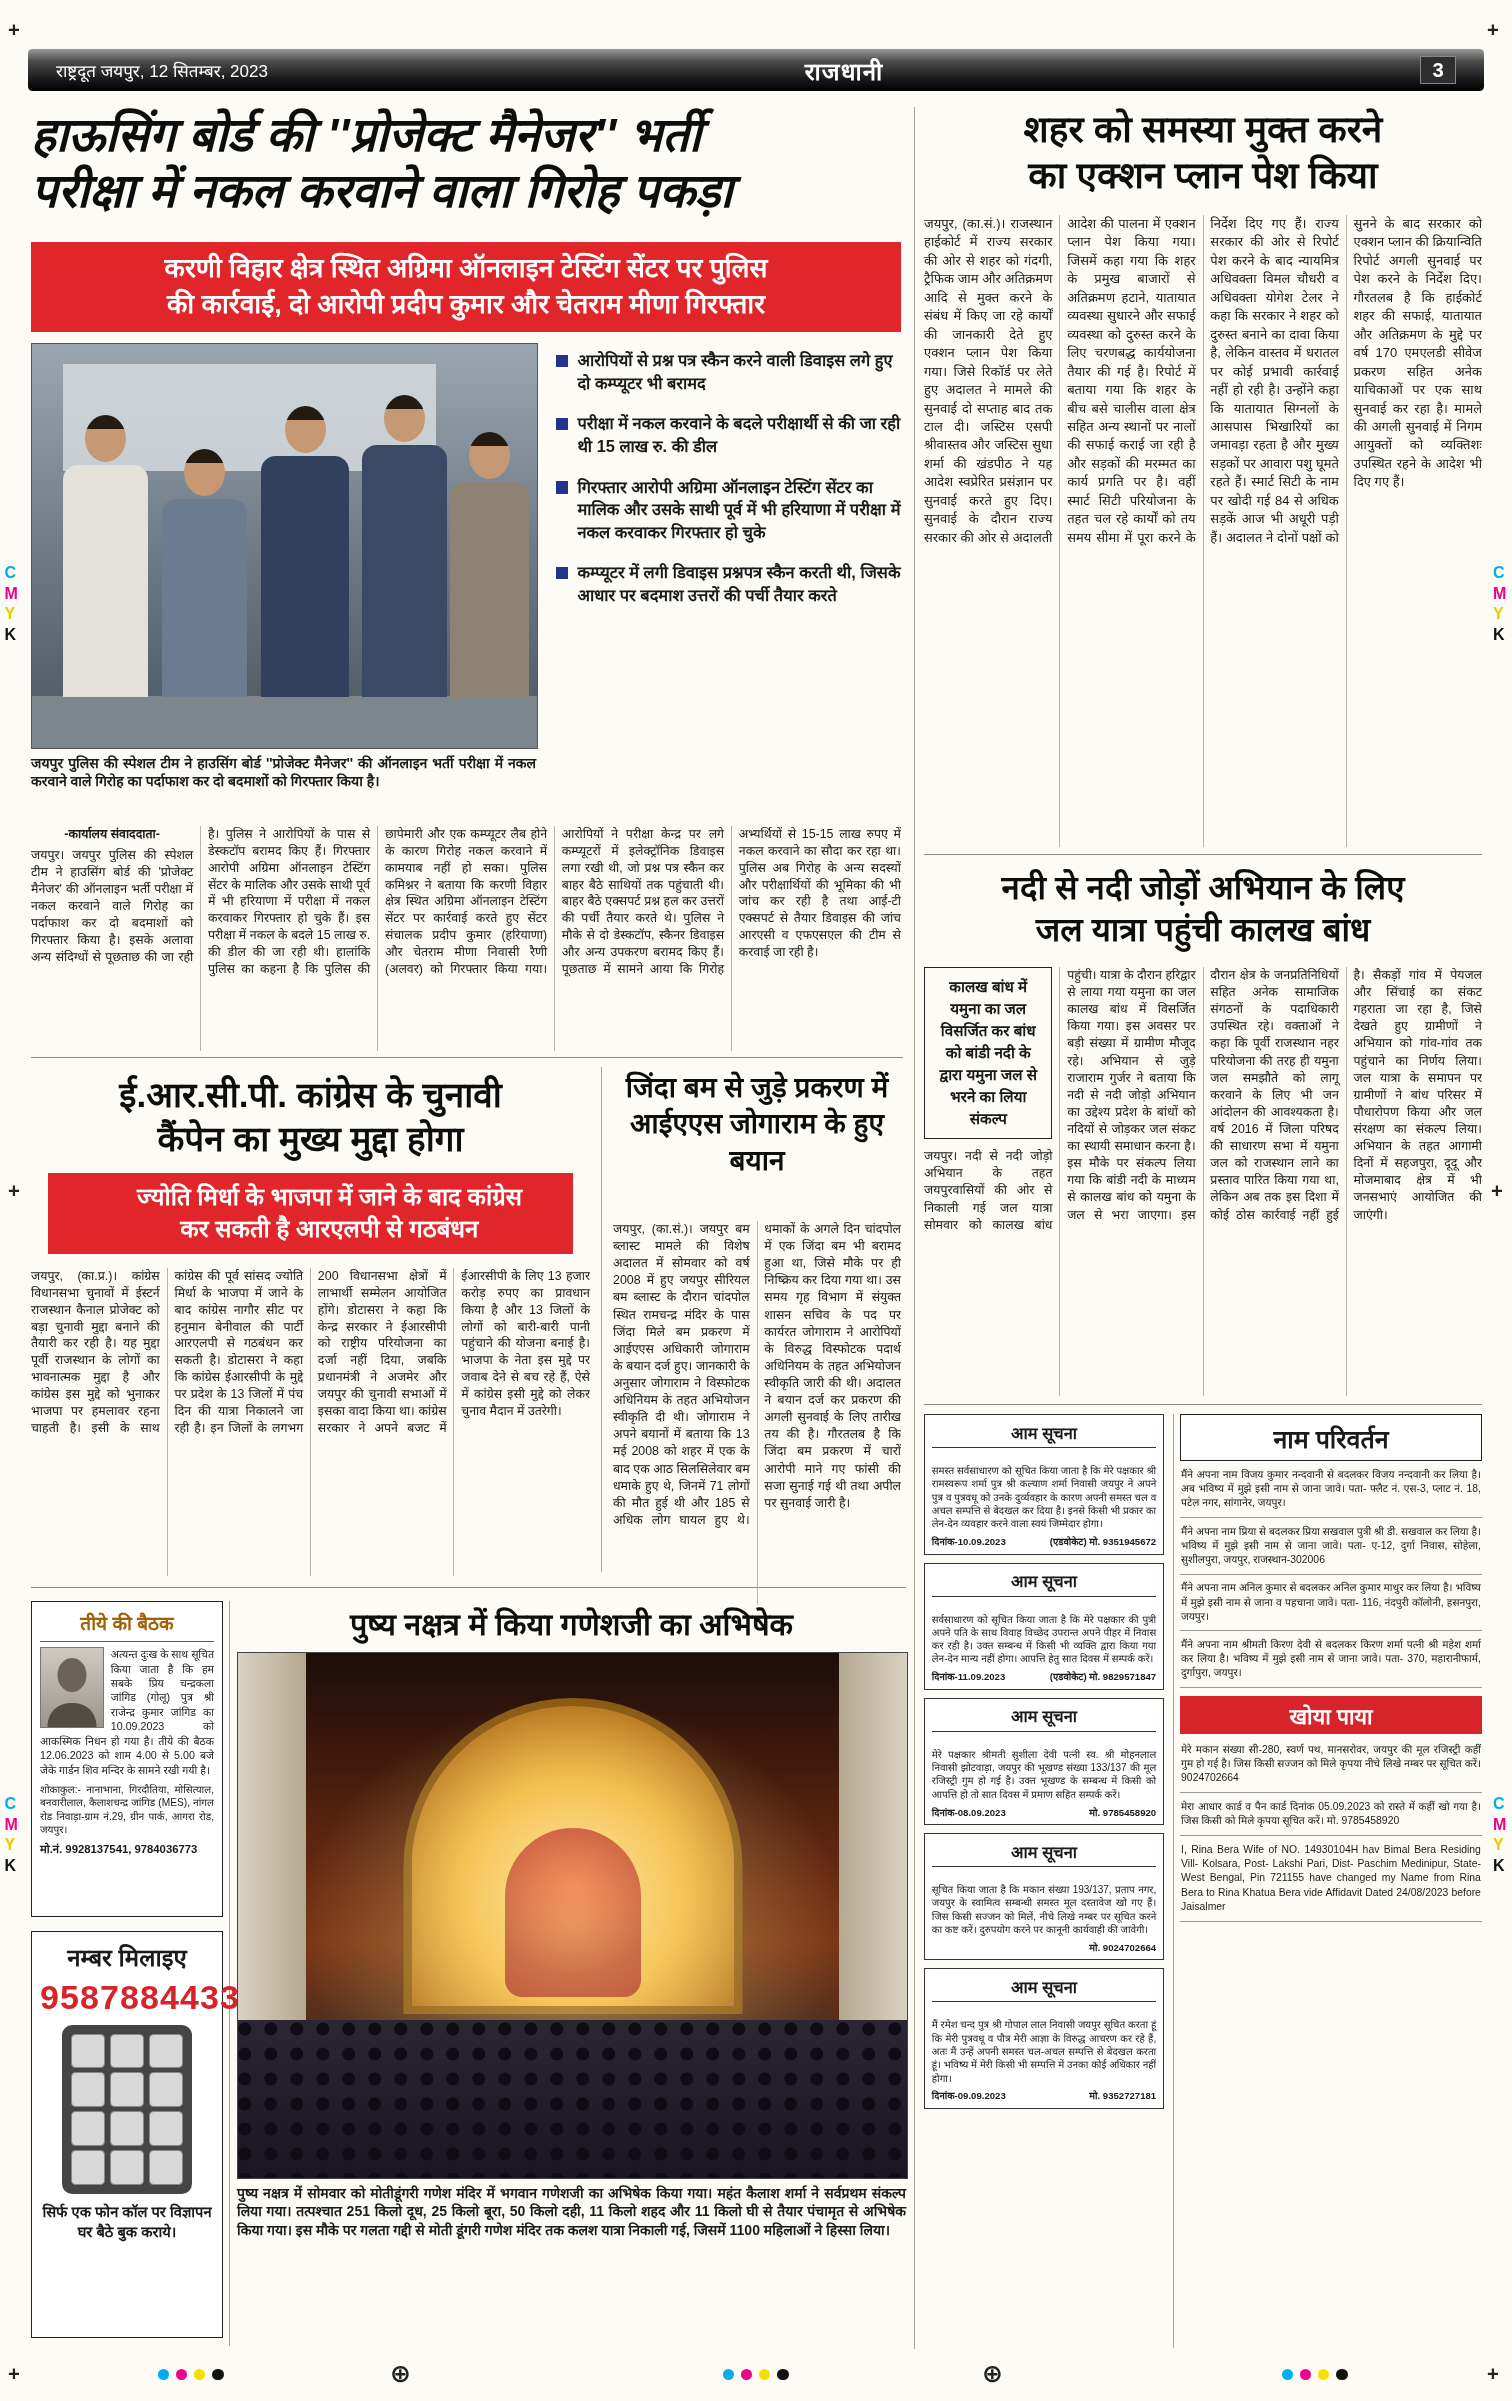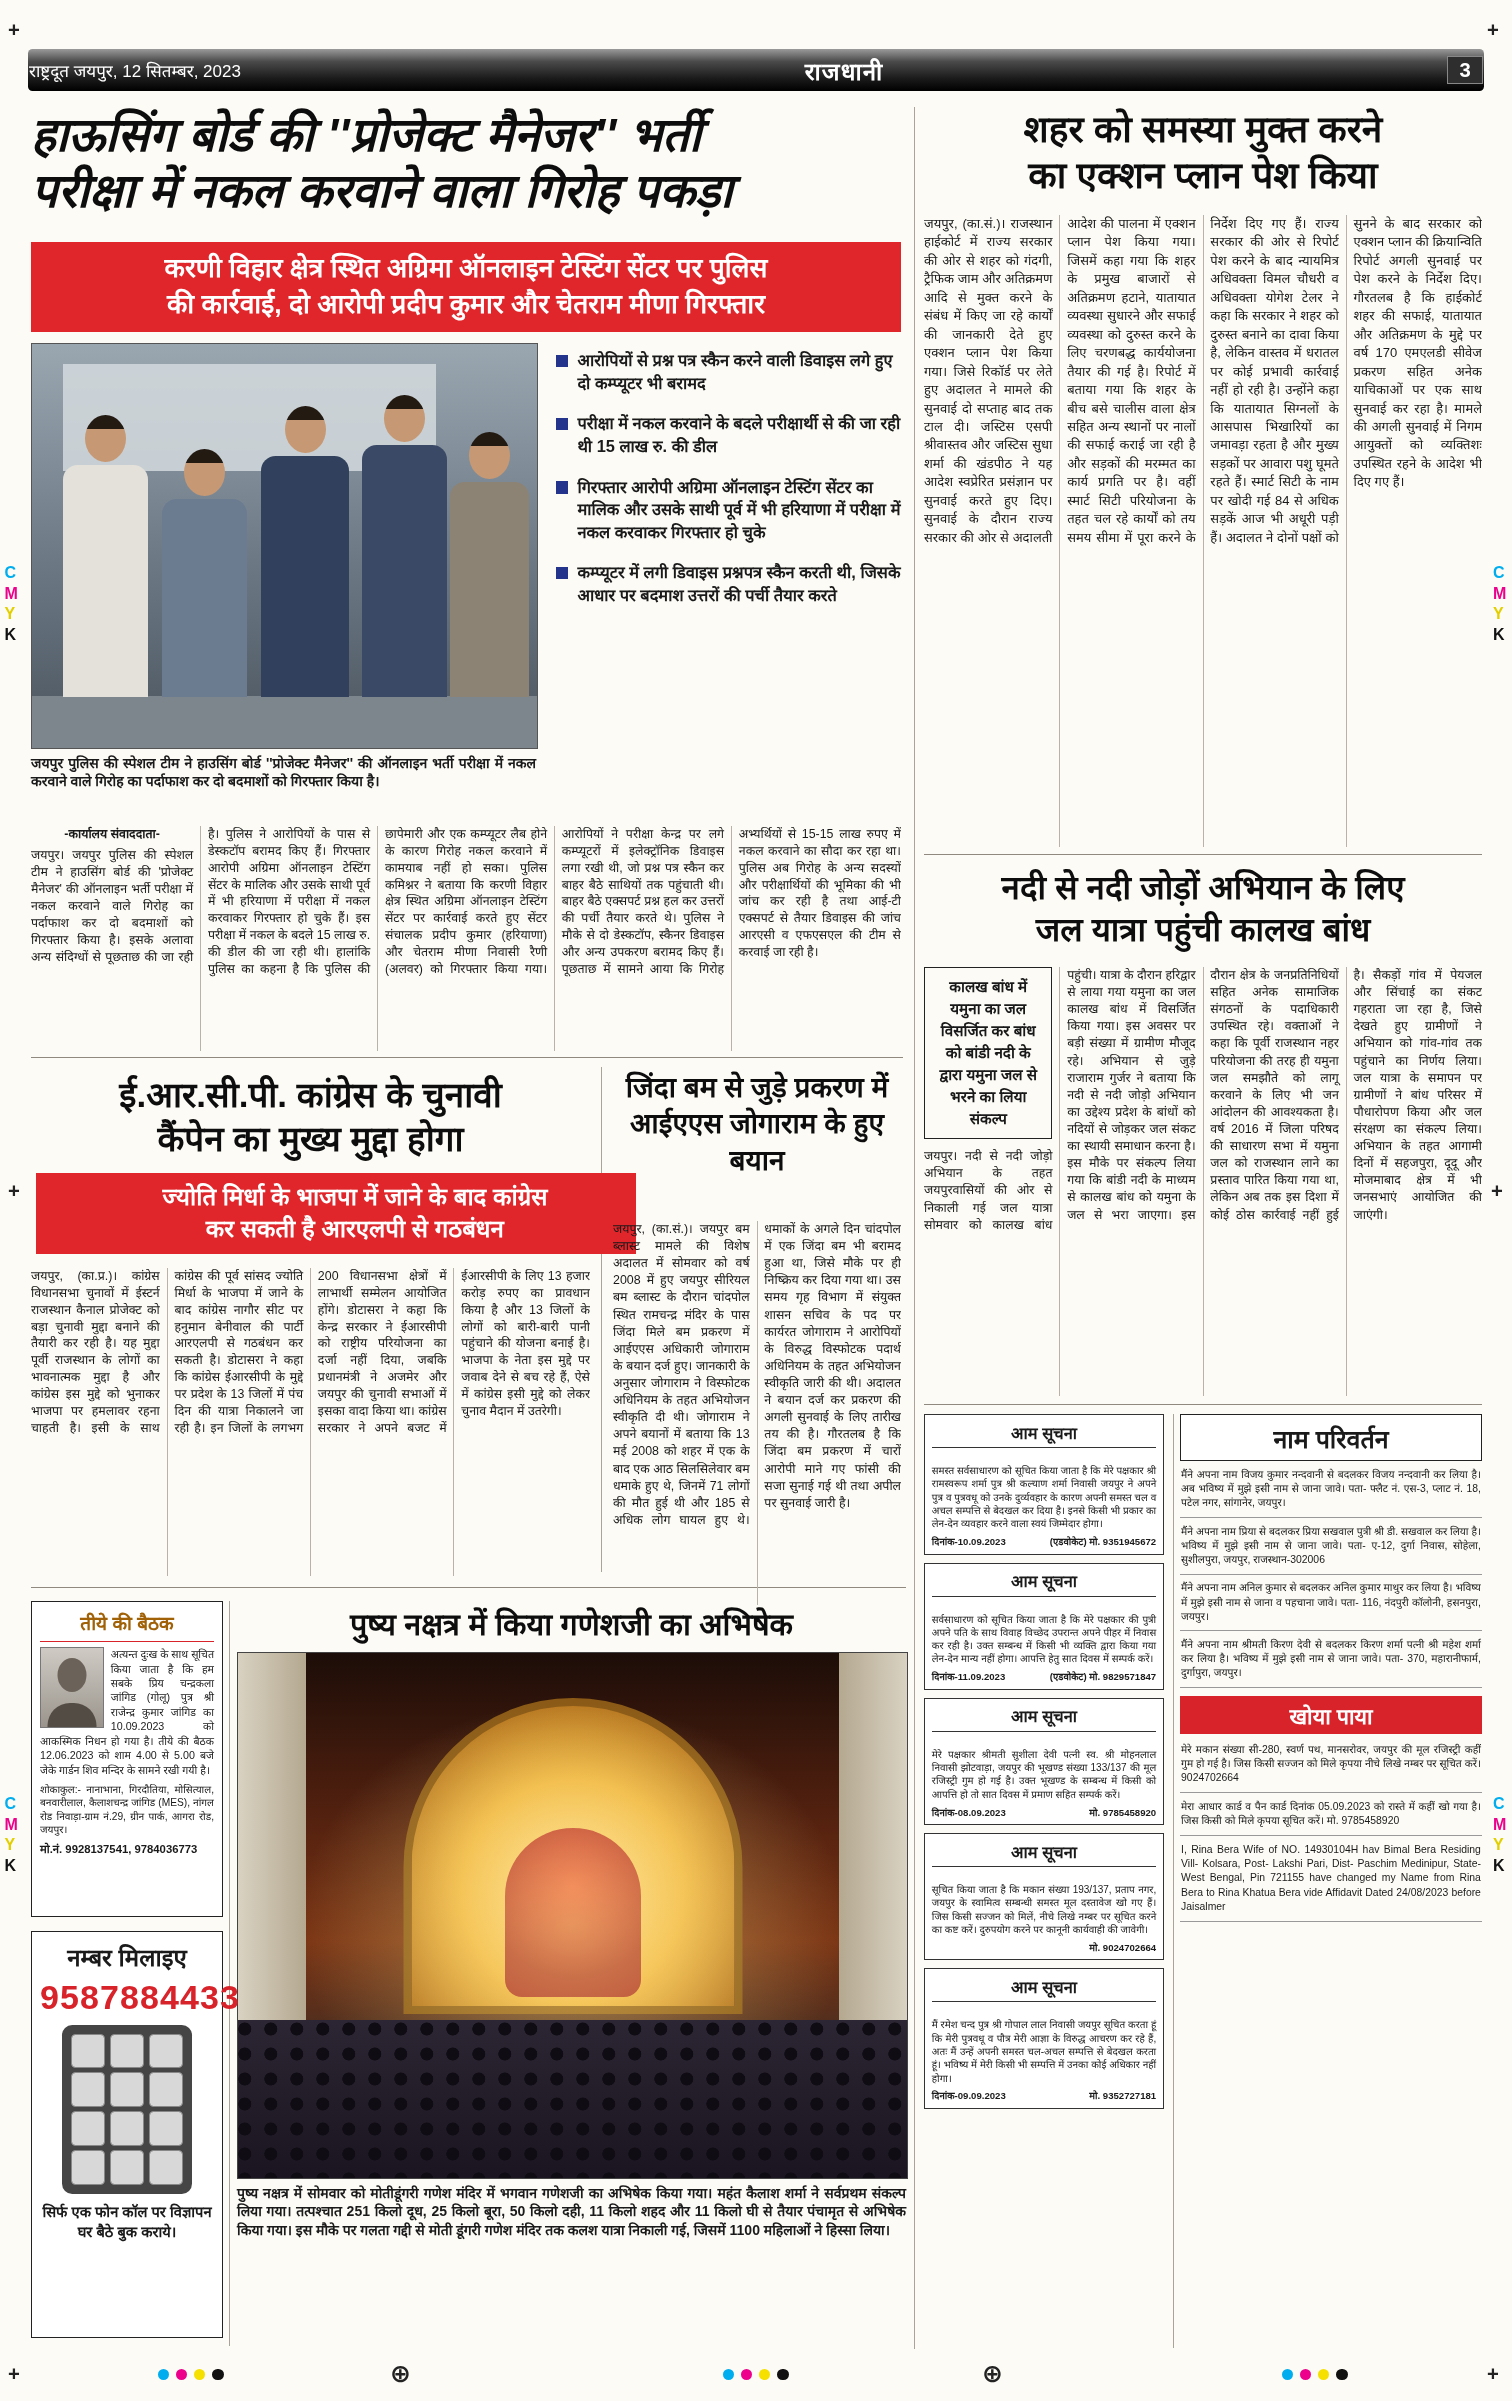--- a/index.html
+++ b/index.html
@@ -3,21 +3,21 @@
 <meta charset="utf-8">
 <style>
   html,body {margin:0; padding:0; background:#d9d9d9;}
   #page {position:relative; width:1512px; height:2401px; background:#fcfbf6;
          font-family:"Liberation Sans","DejaVu Sans",sans-serif; overflow:hidden; color:#1a1a1a;}
   .abs {position:absolute;}
   
   .hd-bar {left:28px; top:49px; width:1456px; height:42px;
            background:linear-gradient(180deg,#9a9a9a,#4a4a4a 30%,#1b1b1b 70%,#000);
            border-radius:4.5px; color:#fff; display:flex; align-items:center;
-           padding:0 1px; box-sizing:border-box;}
+           padding:0 28px; box-sizing:border-box;}
   .hd-left {font-size:17px;}
   .hd-center {flex:1; text-align:center; font-size:24px; font-weight:bold; letter-spacing:1.1px;}
   .hd-page {font-size:20.3px; font-weight:bold; background:#2e2e2e; border:0.6px solid #888; padding:1.1px 11.3px;}
   
   .hl {font-weight:bold; color:#0d0d0d;}
   .hl-a {font-size:47px; line-height:1.2;}
   .hl-b {font-size:37px; line-height:1.25; text-align:center;}
   .hl-c {font-size:33px; line-height:1.28; text-align:center;}
   .hl-d {font-size:35px; line-height:1.25; text-align:center;}
   .hl-e {font-size:28px; line-height:1.3; text-align:center;}
@@ -256,21 +256,21 @@
     <div class="bodytext bt-c" style="height:429px;">
       <div class="riverbox">कालख बांध में यमुना का जल विसर्जित कर बांध को बांडी नदी के द्वारा यमुना जल से भरने का लिया संकल्प</div>
       <span>जयपुर। नदी से नदी जोड़ो अभियान के तहत जयपुरवासियों की ओर से निकाली गई जल यात्रा सोमवार को कालख बांध पहुंची। यात्रा के दौरान हरिद्वार से लाया गया यमुना का जल कालख बांध में विसर्जित किया गया। इस अवसर पर बड़ी संख्या में ग्रामीण मौजूद रहे। अभियान से जुड़े राजाराम गुर्जर ने बताया कि नदी से नदी जोड़ो अभियान का उद्देश्य प्रदेश के बांधों को नदियों से जोड़कर जल संकट का स्थायी समाधान करना है। इस मौके पर संकल्प लिया गया कि बांडी नदी के माध्यम से कालख बांध को यमुना के जल से भरा जाएगा। इस दौरान क्षेत्र के जनप्रतिनिधियों सहित अनेक सामाजिक संगठनों के पदाधिकारी उपस्थित रहे। वक्ताओं ने कहा कि पूर्वी राजस्थान नहर परियोजना की तरह ही यमुना जल समझौते को लागू करवाने के लिए भी जन आंदोलन की आवश्यकता है। वर्ष 2016 में जिला परिषद की साधारण सभा में यमुना जल को राजस्थान लाने का प्रस्ताव पारित किया गया था, लेकिन अब तक इस दिशा में कोई ठोस कार्रवाई नहीं हुई है। सैकड़ों गांव में पेयजल और सिंचाई का संकट गहराता जा रहा है, जिसे देखते हुए ग्रामीणों ने अभियान को गांव-गांव तक पहुंचाने का निर्णय लिया। जल यात्रा के समापन पर ग्रामीणों ने बांध परिसर में पौधारोपण किया और जल संरक्षण का संकल्प लिया। अभियान के तहत आगामी दिनों में सहजपुरा, दूदू और मोजमाबाद क्षेत्र में भी जनसभाएं आयोजित की जाएंगी।</span>
     </div>
   </div>
 
   <div class="abs hl hl-d" style="left:31px; top:1073px; width:559px;">
     <div>ई.आर.सी.पी. कांग्रेस के चुनावी</div>
     <div>कैंपेन का मुख्य मुद्दा होगा</div>
   </div>
-  <div class="abs banner banner-d" style="left:36px; top:1173px; width:600px;padding-left:48px;">
+  <div class="abs banner banner-d" style="left:48px; top:1173px; width:525px;padding-left:48px;">
     <div>ज्योति मिर्धा के भाजपा में जाने के बाद कांग्रेस</div>
     <div>कर सकती है आरएलपी से गठबंधन</div>
   </div>
   <div class="abs" style="left:31px; top:1268px; width:559px; height:308px; overflow:hidden;">
     <div class="bodytext bt-d" style="height:308px;">जयपुर, (का.प्र.)। कांग्रेस विधानसभा चुनावों में ईस्टर्न राजस्थान कैनाल प्रोजेक्ट को बड़ा चुनावी मुद्दा बनाने की तैयारी कर रही है। यह मुद्दा पूर्वी राजस्थान के लोगों का भावनात्मक मुद्दा है और कांग्रेस इस मुद्दे को भुनाकर भाजपा पर हमलावर रहना चाहती है। इसी के साथ कांग्रेस की पूर्व सांसद ज्योति मिर्धा के भाजपा में जाने के बाद कांग्रेस नागौर सीट पर हनुमान बेनीवाल की पार्टी आरएलपी से गठबंधन कर सकती है। डोटासरा ने कहा कि कांग्रेस ईआरसीपी के मुद्दे पर प्रदेश के 13 जिलों में पंच दिन की यात्रा निकालने जा रही है। इन जिलों के लगभग 200 विधानसभा क्षेत्रों में लाभार्थी सम्मेलन आयोजित होंगे। डोटासरा ने कहा कि केन्द्र सरकार ने ईआरसीपी को राष्ट्रीय परियोजना का दर्जा नहीं दिया, जबकि प्रधानमंत्री ने अजमेर और जयपुर की चुनावी सभाओं में इसका वादा किया था। कांग्रेस सरकार ने अपने बजट में ईआरसीपी के लिए 13 हजार करोड़ रुपए का प्रावधान किया है और 13 जिलों के लोगों को बारी-बारी पानी पहुंचाने की योजना बनाई है। भाजपा के नेता इस मुद्दे पर जवाब देने से बच रहे हैं, ऐसे में कांग्रेस इसी मुद्दे को लेकर चुनाव मैदान में उतरेगी।</div>
   </div>
 
   <div class="abs hl hl-e" style="left:613px; top:1070px; width:288px;">जिंदा बम से जुड़े प्रकरण में आईएएस जोगाराम के हुए बयान</div>
   <div class="abs" style="left:613px; top:1189px; width:288px; height:384px; overflow:hidden;margin-top:32px;">
     <div class="bodytext bt-e" style="height:384px;">जयपुर, (का.सं.)। जयपुर बम ब्लास्ट मामले की विशेष अदालत में सोमवार को वर्ष 2008 में हुए जयपुर सीरियल बम ब्लास्ट के दौरान चांदपोल स्थित रामचन्द्र मंदिर के पास जिंदा मिले बम प्रकरण में आईएएस अधिकारी जोगाराम के बयान दर्ज हुए। जानकारी के अनुसार जोगाराम ने विस्फोटक अधिनियम के तहत अभियोजन स्वीकृति दी थी। जोगाराम ने अपने बयानों में बताया कि 13 मई 2008 को शहर में एक के बाद एक आठ सिलसिलेवार बम धमाके हुए थे, जिनमें 71 लोगों की मौत हुई थी और 185 से अधिक लोग घायल हुए थे। धमाकों के अगले दिन चांदपोल में एक जिंदा बम भी बरामद हुआ था, जिसे मौके पर ही निष्क्रिय कर दिया गया था। उस समय गृह विभाग में संयुक्त शासन सचिव के पद पर कार्यरत जोगाराम ने आरोपियों के विरुद्ध विस्फोटक पदार्थ अधिनियम के तहत अभियोजन स्वीकृति जारी की थी। अदालत ने बयान दर्ज कर प्रकरण की अगली सुनवाई के लिए तारीख तय की है। गौरतलब है कि जिंदा बम प्रकरण में चारों आरोपी माने गए फांसी की सजा सुनाई गई थी तथा अपील पर सुनवाई जारी है।</div>

